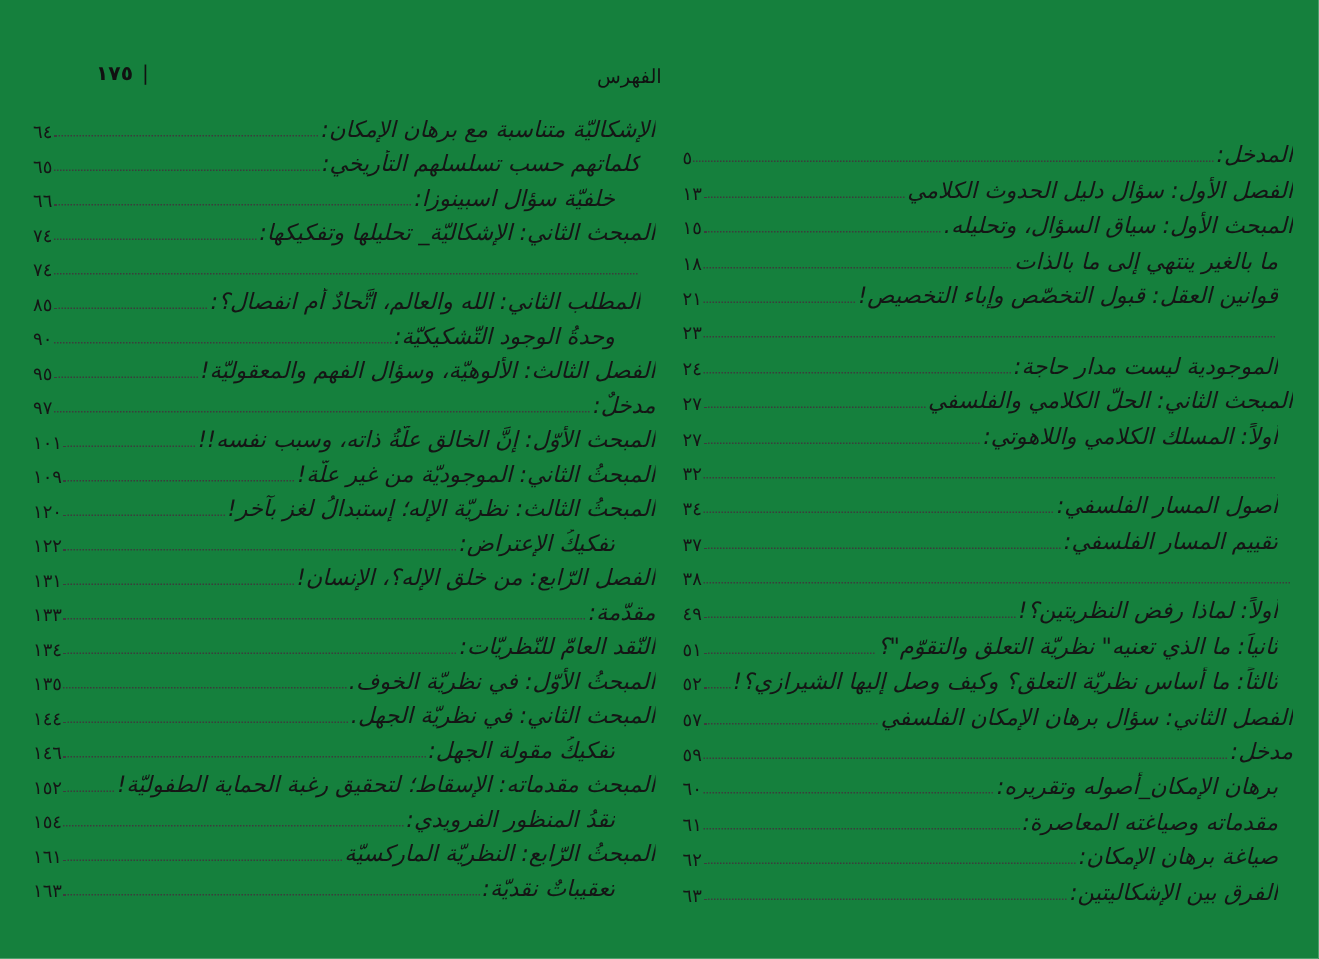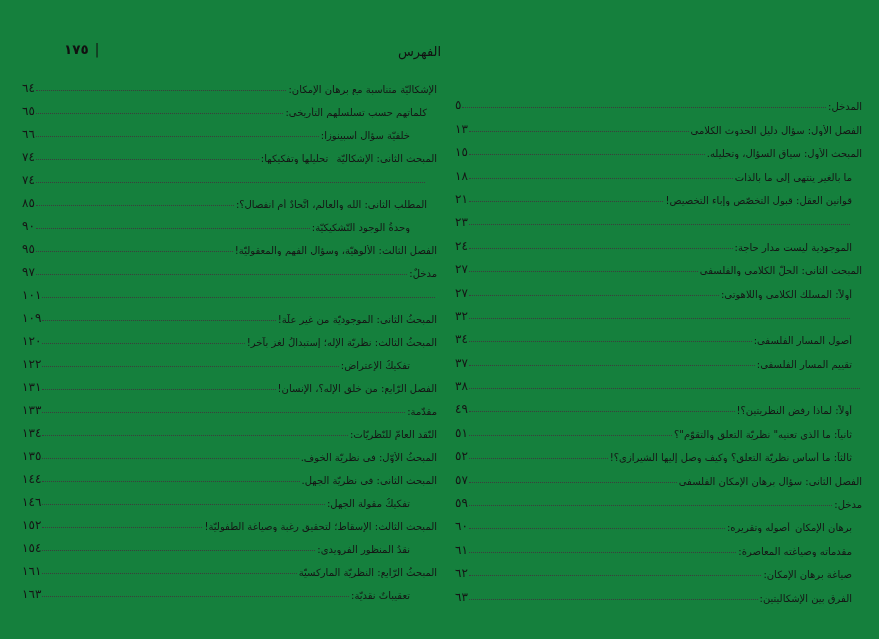--- a/index.html
+++ b/index.html
@@ -43,22 +43,23 @@
   .row {
     display: flex;
     align-items: flex-end;
     height: var(--rh);
     direction: rtl;
   }
   .t {
     flex: 0 1 auto;
     white-space: nowrap;
     overflow: hidden;
-    font-size: 10px;
+    font-size: 15px;
     color: #151515;
+    font-style: italic;
   }
   .leader {
     flex: 1 1 6px;
     min-width: 6px;
     border-bottom: 1.6px dotted #3c3c3c;
     margin: 0 2px 4px 1px;
   }
   .num {
     white-space: nowrap;
     font-size: 12px;
@@ -228,20 +229,21 @@
         <span class="t">الفصل الثالث: الألوهيّة، وسؤال الفهم والمعقوليّة!</span>
         <span class="leader"></span>
         <span class="num">٩٥</span>
       </div>
       <div class="row lv0">
         <span class="t">مدخلٌ:</span>
         <span class="leader"></span>
         <span class="num">٩٧</span>
       </div>
       <div class="row lv0">
+        <span class="t">المبحث الأوّل: إنَّ الخالق علّةُ ذاته، وسبب نفسه!!</span>
         <span class="leader"></span>
         <span class="num">١٠١</span>
       </div>
       <div class="row lv0">
         <span class="t">المبحثُ الثاني: الموجوديّة من غير علّة!</span>
         <span class="leader"></span>
         <span class="num">١٠٩</span>
       </div>
       <div class="row lv0">
         <span class="t">المبحثُ الثالث: نظريّة الإله؛ إستبدالُ لغز بآخر!</span>
@@ -277,21 +279,21 @@
         <span class="t">المبحث الثاني: في نظريّة الجهل.</span>
         <span class="leader"></span>
         <span class="num">١٤٤</span>
       </div>
       <div class="row lv2">
         <span class="t">تفكيكُ مقولة الجهل:</span>
         <span class="leader"></span>
         <span class="num">١٤٦</span>
       </div>
       <div class="row lv0">
-        <span class="t">المبحث الثالث: الإسقاط؛ لتحقيق رغبة وصياغة الطفوليّة!</span>
+        <span class="t">المبحث مقدماته: الإسقاط؛ لتحقيق رغبة الحماية الطفوليّة!</span>
         <span class="leader"></span>
         <span class="num">١٥٢</span>
       </div>
       <div class="row lv2">
         <span class="t">نقدُ المنظور الفرويدي:</span>
         <span class="leader"></span>
         <span class="num">١٥٤</span>
       </div>
       <div class="row lv0">
         <span class="t">المبحثُ الرّابع: النظريّة الماركسيّة</span>

